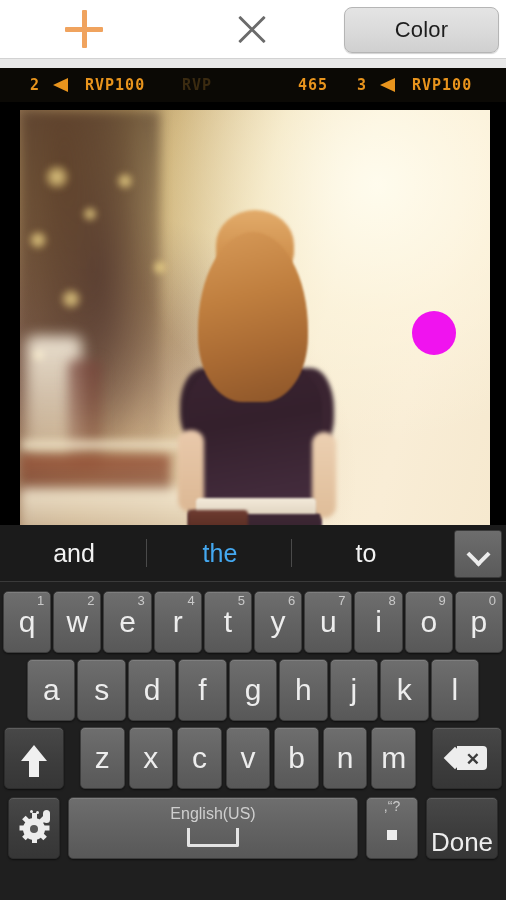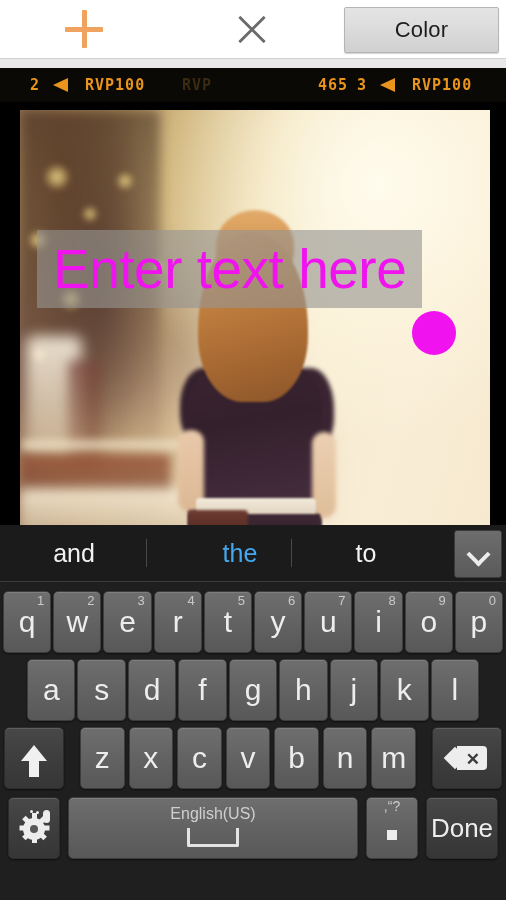--- a/index.html
+++ b/index.html
@@ -36,21 +36,21 @@
   .x-ico{position:relative;width:32px;height:32px;}
   .x-ico:before,.x-ico:after{
     content:"";position:absolute;left:-2px;top:14.5px;width:36px;height:3px;
     background:#6b6b6b;border-radius:1px;
   }
   .x-ico:before{transform:rotate(45deg);}
   .x-ico:after{transform:rotate(-45deg);}
   #color-btn{
     position:absolute;left:344px;top:7px;width:153px;height:44px;
     background:linear-gradient(180deg,#e4e4e4 0%,#dadada 55%,#d0d0d0 100%);
-    border:1px solid #b5b5b5;border-radius:2px;
+    border:1px solid #b5b5b5;border-radius:8px;
     box-shadow:0 1px 1px rgba(0,0,0,.18);
     color:#1d1d1d;font-size:22px;letter-spacing:.2px;
     display:flex;align-items:center;justify-content:center;cursor:pointer;
   }
 
   
   .filmstrip{
     position:absolute;left:0;top:68px;width:506px;height:34px;
     background:#0b0905;overflow:hidden;
   }
@@ -177,21 +177,21 @@
     background:#1f1f1f;
   }
   .suggest-bar{
     position:absolute;left:0;top:0;width:506px;height:56px;
     background:#1b1b1b;border-bottom:1px solid #3a3a3a;
   }
   .sug{
     position:absolute;top:0;height:56px;display:flex;align-items:center;
     justify-content:center;font-size:25px;color:#f2f2f2;cursor:pointer;
   }
-  .sug.active{color:#44a8f0;padding-left:20px;}
+  .sug.active{color:#44a8f0;}
   .sug-sep{position:absolute;top:14px;width:1px;height:28px;background:#4a4a4a;}
   #sug-more{
     position:absolute;left:454px;top:5px;width:46px;height:46px;border-radius:3px;
     background:linear-gradient(180deg,#6d6d6d,#5a5a5a);border:1px solid #3a3a3a;
     display:flex;align-items:center;justify-content:center;cursor:pointer;
   }
   .chev{width:20px;height:20px;position:relative;}
   .chev:before{
     content:"";position:absolute;left:2px;top:2px;width:13px;height:13px;
     border-right:4px solid #ececec;border-bottom:4px solid #ececec;
@@ -220,21 +220,21 @@
     position:absolute;right:6px;top:1px;font-size:13px;color:#c9c9c9;
   }
 
   .k-shift{width:58px;}
   .k-bk{width:68px;}
   .k-sym{width:60px;height:62px;font-size:18px;line-height:21px;text-align:center;
          flex-direction:column;}
   .k-gear{width:50px;}
   .k-space{flex:1;}
   .k-period{width:50px;}
-  .k-done{width:70px;font-size:26px;}
+  .k-done{width:70px;font-size:26px;align-items:flex-end;}
 
   .space-label{
     position:absolute;left:0;right:0;top:7px;text-align:center;
     font-size:16px;color:#cfcfcf;
   }
   .space-glyph{
     position:absolute;left:50%;transform:translateX(-50%);bottom:11px;
     width:46px;height:16px;border:3px solid #e4e4e4;border-top:0;border-radius:0 0 2px 2px;
   }
   .arrow-up{
@@ -297,21 +297,21 @@
       <span>Color</span>
     </div>
     <div class="divider-bottom"></div>
   </div>
 
   <div class="filmstrip">
     <span class="film-txt" style="left:30px;">2</span>
     <span class="film-arrow" style="left:53px;"></span>
     <span class="film-txt" style="left:85px;">RVP100</span>
     <span class="film-txt film-dim" style="left:182px;">RVP</span>
-    <span class="film-txt" style="left:298px;margin-left:20px;">465</span>
+    <span class="film-txt" style="left:298px;">465</span>
     <span class="film-txt" style="left:357px;">3</span>
     <span class="film-arrow" style="left:380px;"></span>
     <span class="film-txt" style="left:412px;">RVP100</span>
   </div>
 
   <div class="canvas-area">
     <div class="photo">
       <div class="foliage"></div>
       <div class="bokeh" style="left:24px;top:54px;width:26px;height:26px;"></div>
       <div class="bokeh" style="left:8px;top:120px;width:20px;height:20px;"></div>
@@ -331,23 +331,20 @@
       <div class="armL"></div>
       <div class="armR"></div>
       <div class="neck"></div>
       <div class="hair2"></div>
       <div class="hair"></div>
       <div class="belt"></div>
       <div class="skirt"></div>
       <div class="bag"></div>
     </div>
 
-    <div class="text-box">
-      <div class="text-overlay" title="Enter text here">Enter text here</div>
-    </div>
 
     <div class="color-dot"></div>
 
     <div class="resize-handle">
       <span class="rh-arrow rh-tl"></span>
       <span class="rh-arrow rh-tr"></span>
       <span class="rh-arrow rh-bl"></span>
       <span class="rh-arrow rh-br"></span>
     </div>
   </div>

